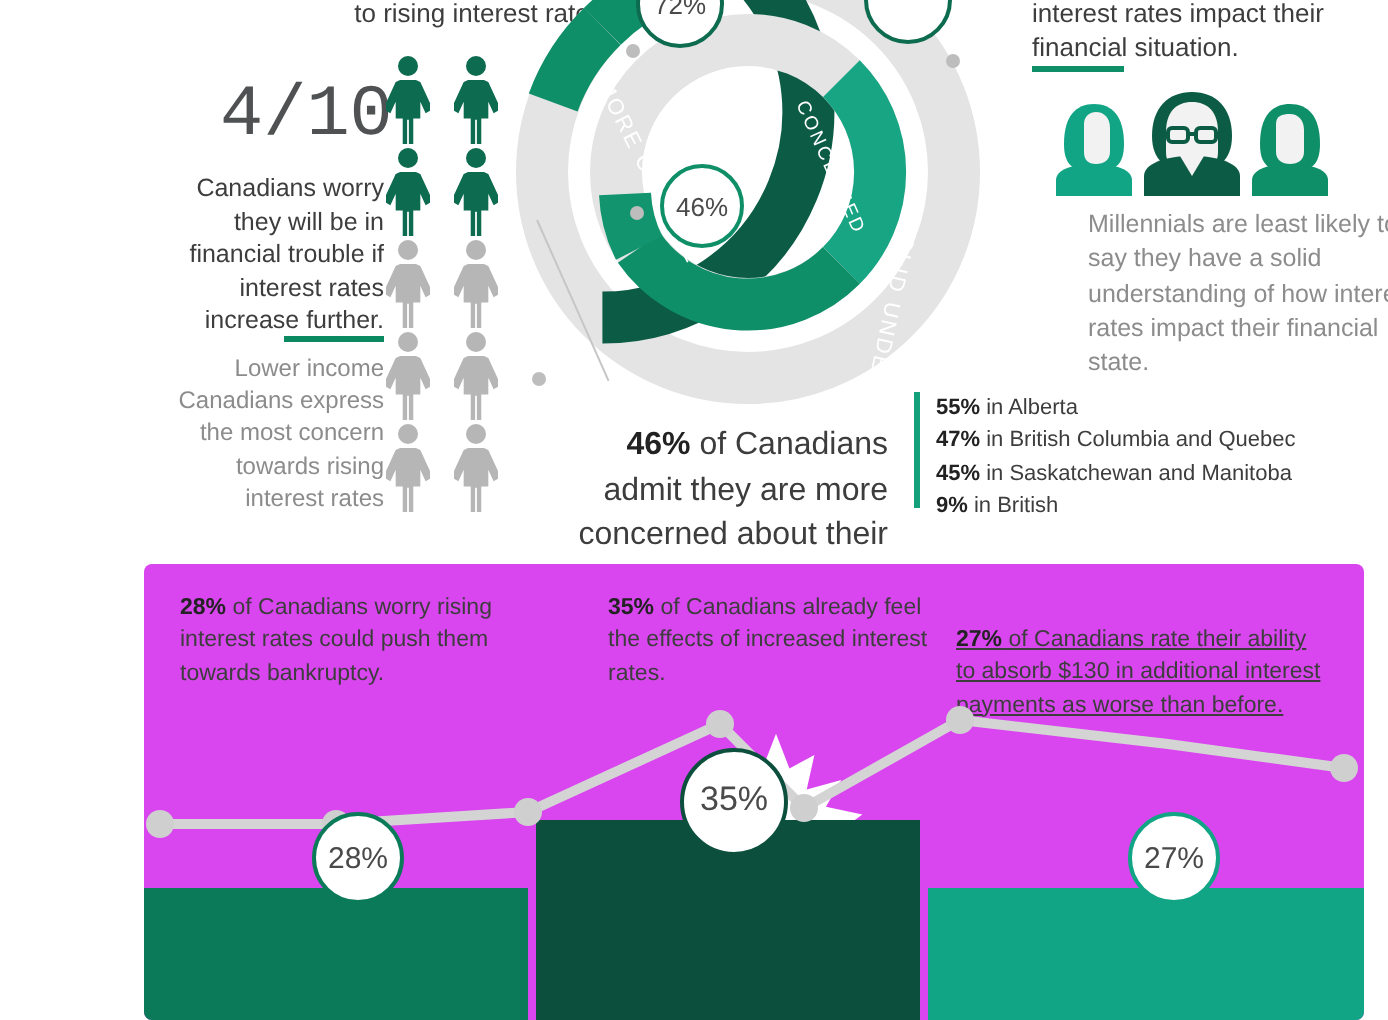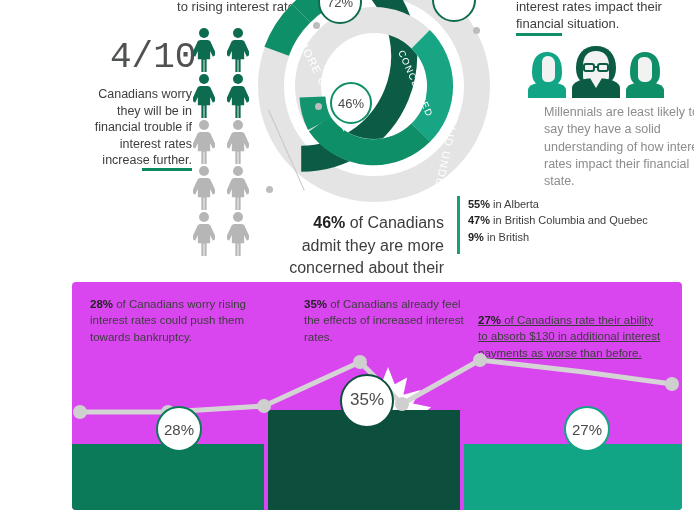--- a/index.html
+++ b/index.html
@@ -108,20 +108,21 @@
 <div id="canvas">
 
   <div class="txt" id="top-caption">to rising interest rates.</div>
 
   <div class="txt" id="ratio">4/10</div>
 
   <div class="txt" id="worry-text">Canadians worry they will be in financial trouble if interest rates increase further.</div>
 
   <div id="rule-left"></div>
 
+  <div class="txt" id="lower-income">Lower income Canadians express the most concern towards rising interest rates</div>
 
   <div id="people">
     <div class="prow">
         <div class="person p-green">
           <div class="head"></div>
           <div class="body"></div>
         </div>
         <div class="person p-green">
           <div class="head"></div>
           <div class="body"></div>
@@ -251,20 +252,21 @@
 
   <div class="txt" id="cap46">
     <span class="bold">46%</span><span> of Canadians admit they are more concerned about their ability to repay their debts due to rising interest rates.</span>
   </div>
 
   <div id="prov-rule"></div>
 
   <div id="provinces">
     <div><span class="bold">55%</span><span> in Alberta</span></div>
     <div><span class="bold">47%</span><span> in British Columbia and Quebec</span></div>
+    <div><span class="bold">45%</span><span> in Saskatchewan and Manitoba</span></div>
     <div><span class="bold">9%</span><span> in British</span></div>
   </div>
 
   <div id="panel">
 
     <svg id="leaf" viewBox="0 0 100 100">
       <path fill="#ffffff" d="M50,2 L57,20 L70,13 L66,31 L84,26 L76,40 L95,44 L80,55 L96,66 L75,69 L79,84 L60,78 L55,96 L50,86 L45,96 L40,78 L21,84 L25,69 L4,66 L20,55 L5,44 L24,40 L16,26 L34,31 L30,13 L43,20 Z"></path>
     </svg>
 
     <div class="bar" id="bar1"></div>

